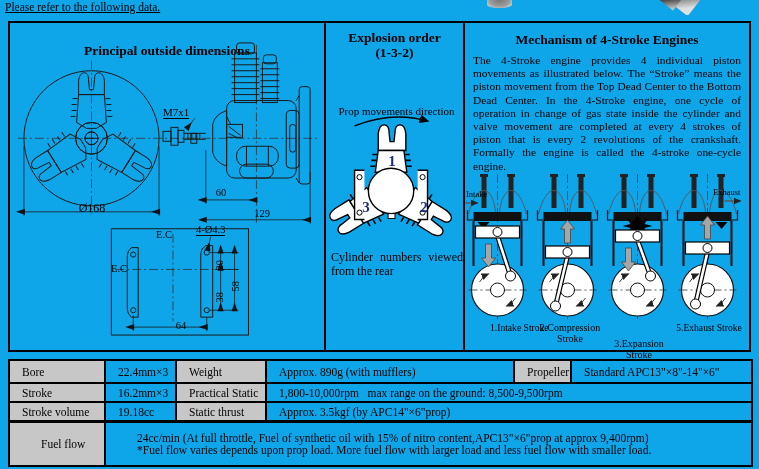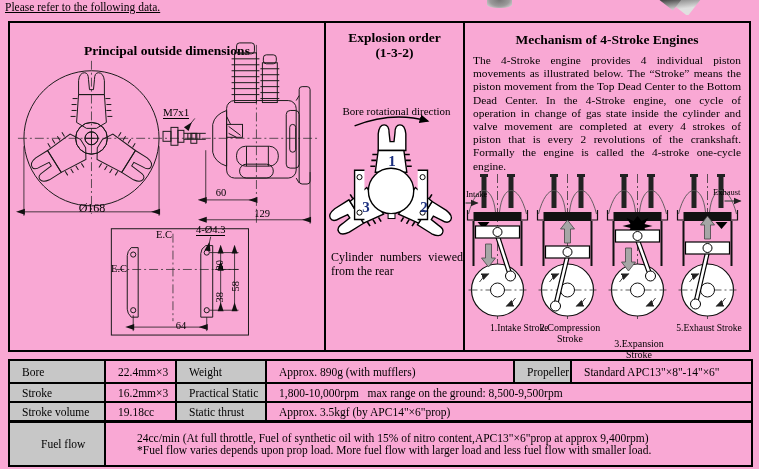--- a/index.html
+++ b/index.html
@@ -1,18 +1,18 @@
 <!DOCTYPE html>
 <html><head>
 <meta charset="utf-8">
 <style>
   * { margin:0; padding:0; box-sizing:border-box; }
   html,body { background:#fff; }
   body { font-family:"Liberation Serif", serif; color:#000; width:759px; height:469px; position:relative; overflow:hidden; }
-  .page { position:absolute; inset:0; background:#f9a8d4; }
+  .page { position:absolute; inset:0; background:#0ea5e9; }
 
   .intro { position:absolute; left:5px; top:1px; font-size:11.5px; text-decoration:underline; }
 
   
   .frag-a { position:absolute; left:487px; top:0; width:25px; height:8px; background:radial-gradient(ellipse at 50% 0%, #777 0%, #9a9a9a 55%, #d5d5d5 90%); border-radius:0 0 45% 45%; }
   .frag-b { position:absolute; left:650px; top:0; width:52px; height:15px; overflow:hidden; }
   .frag-b .s1 { position:absolute; left:14px; top:-14px; width:34px; height:22px; background:linear-gradient(135deg,#bbb 0%,#666 45%,#e0e0e0 80%); transform:rotate(38deg); }
   .frag-b .s2 { position:absolute; left:4px; top:-10px; width:26px; height:14px; background:linear-gradient(135deg,#999 0%,#4a4a4a 60%,#c9c9c9 95%); transform:rotate(38deg); }
 
   .mainbox { position:absolute; left:8px; top:21px; width:743px; height:331px; border:2px solid #000; display:flex; }
@@ -156,21 +156,21 @@
       <span class="dimlab u" style="left:186px; top:201px;">4-Ø4.3</span>
       <span class="dimlab rot" style="left:200px; top:233px; width:18px;">20</span>
       <span class="dimlab rot" style="left:200px; top:265px; width:18px;">38</span>
       <span class="dimlab rot" style="left:216px; top:254px; width:18px;">58</span>
       <span class="dimlab c" style="left:146px; top:297px; width:50px;">64</span>
     </div>
 
     <div class="panel panel-mid">
       <div class="ptitle" style="top:7px;">Explosion order</div>
       <div class="ptitle" style="top:22px;">(1-3-2)</div>
-      <div class="prop-dir">Bore rotational direction</div>
+      <div class="prop-dir">Prop movements direction</div>
 
       <svg class="dsvg" viewBox="328 23 139 327" width="139" height="327">
         <defs>
           <marker id="ma" markerWidth="11" markerHeight="10" refX="8" refY="5" orient="auto" markerUnits="userSpaceOnUse">
             <path d="M0,0.5 L10,5 L0,9.5 Z" fill="#000"></path>
           </marker>
         </defs>
         <path d="M357,125 Q395,110 431,120" stroke="#000" stroke-width="1.6" fill="none" marker-end="url(#ma)"></path>
         <g id="ecyl">
           <path d="M381,150 l0,-17 q1,-9 6,-9 q5,0 5,8 l1,9 h4 l1,-9 q0,-8 5,-8 q5,0 6,9 l0,17 z" fill="#fff" stroke="#000" stroke-width="1.4"></path>

